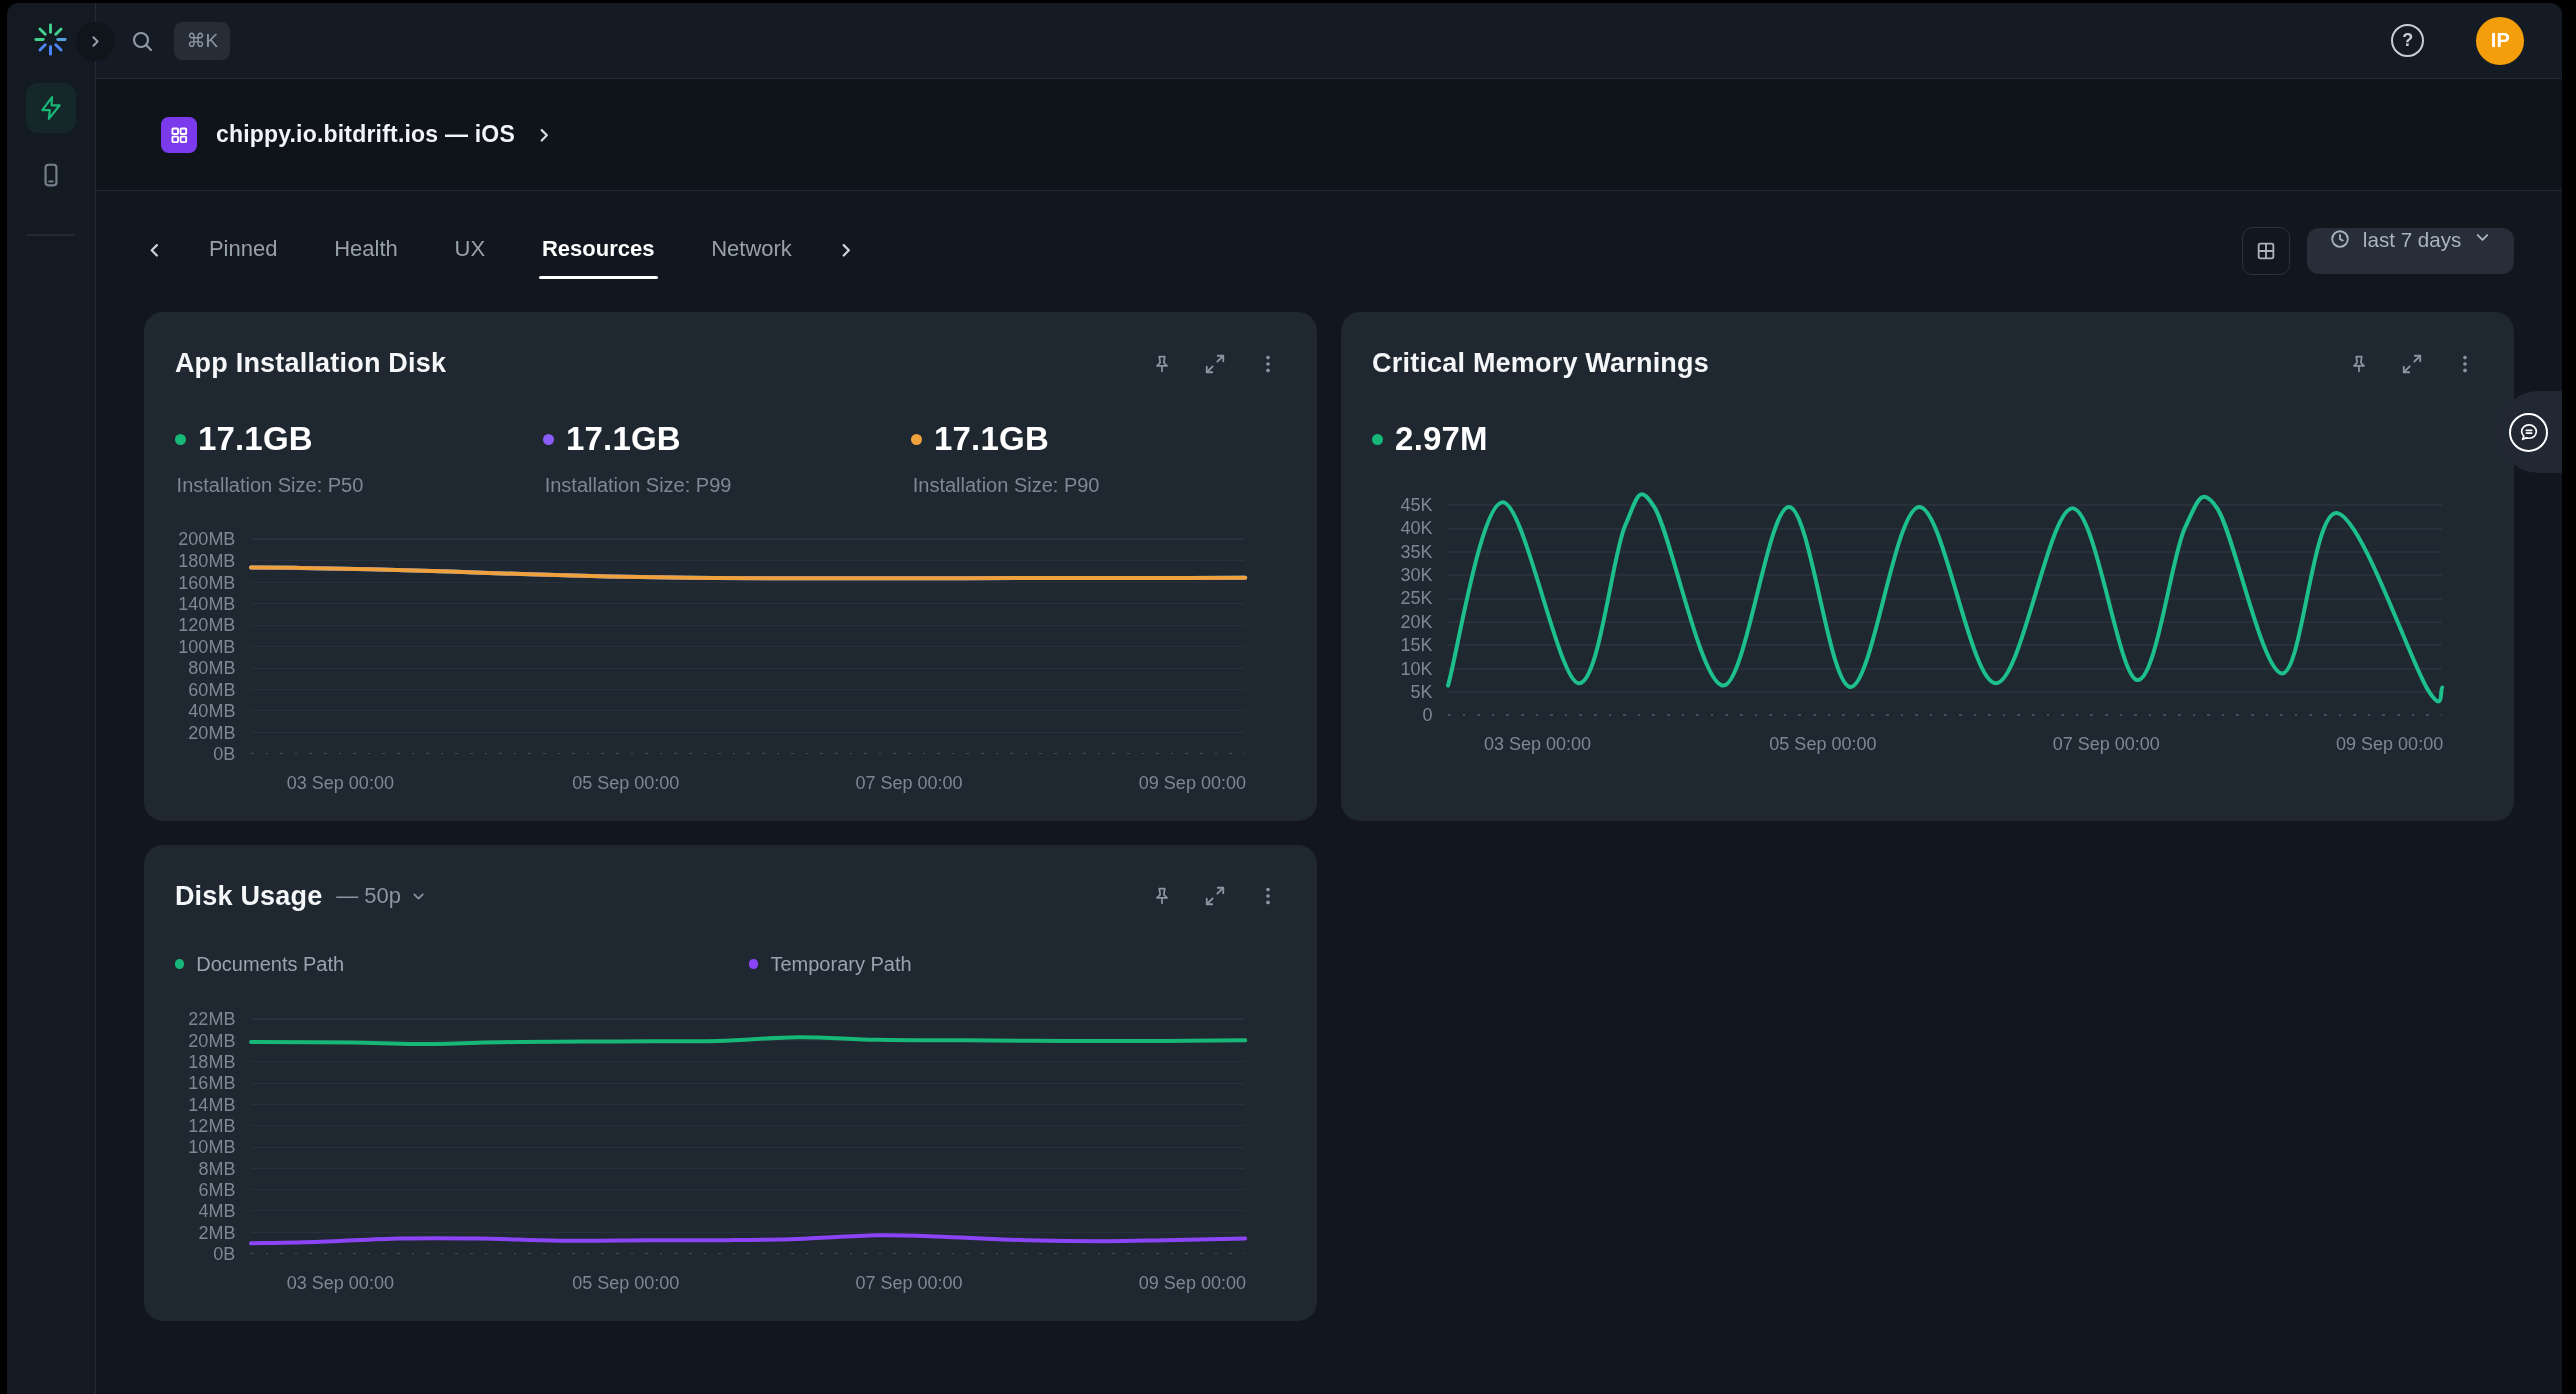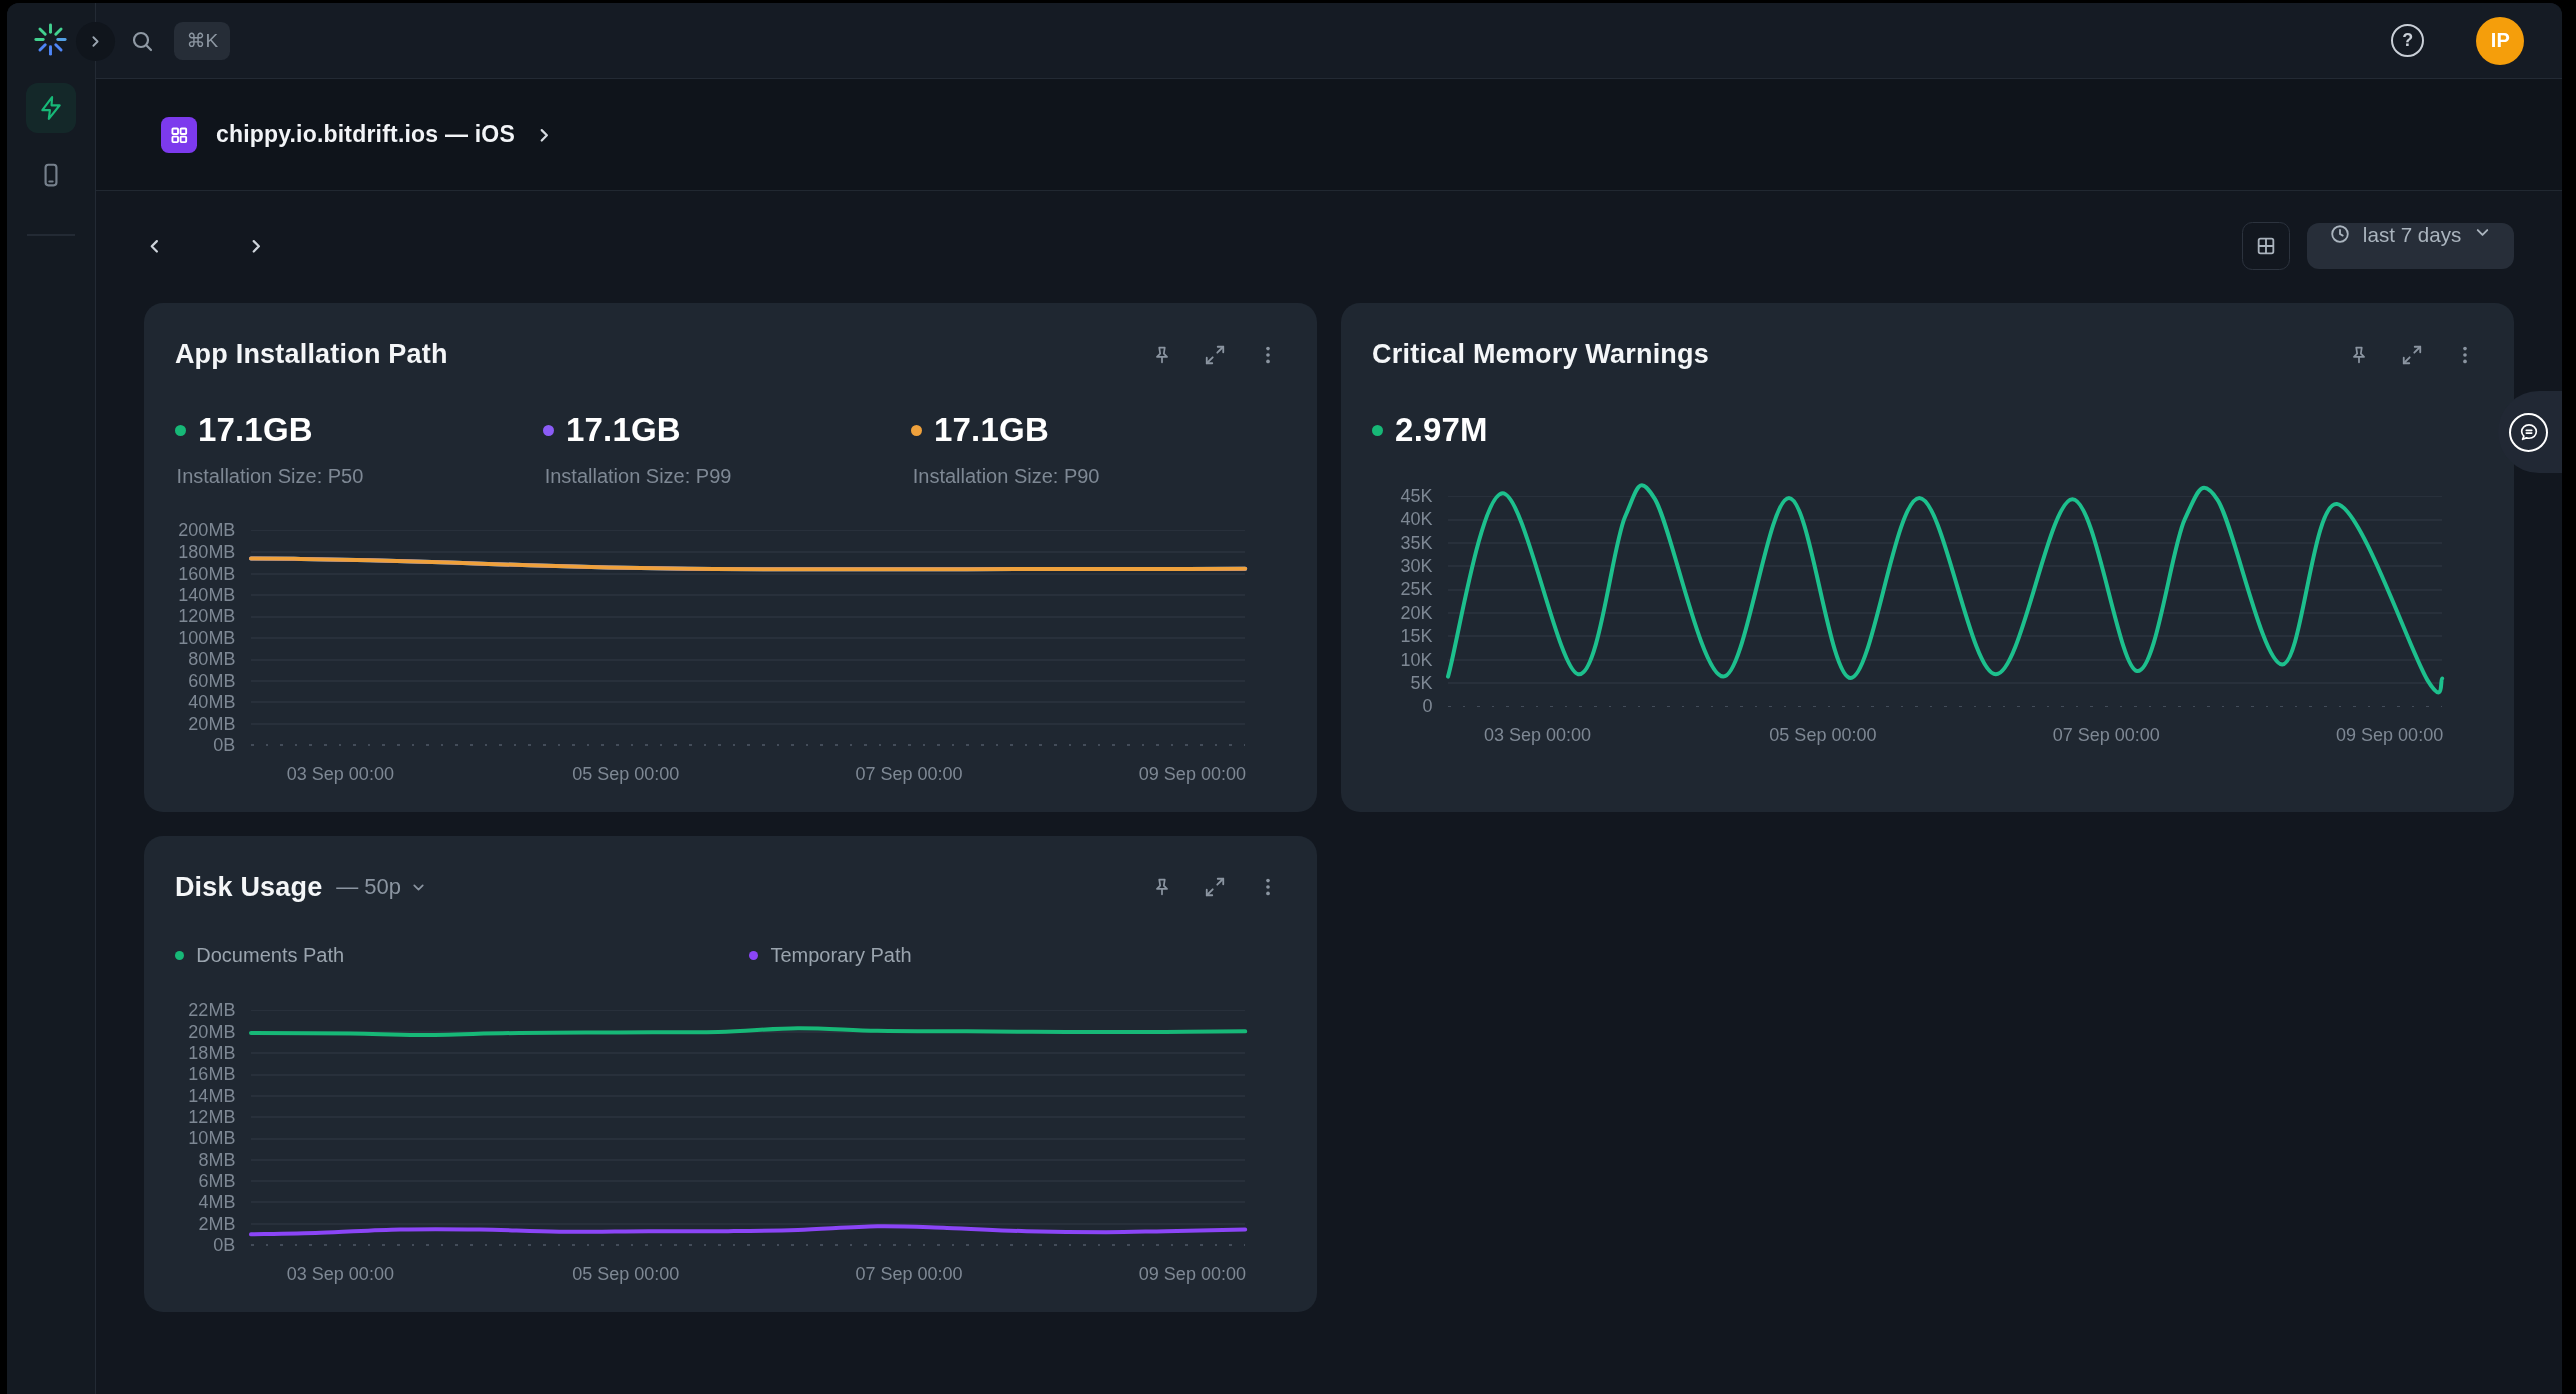--- a/index.html
+++ b/index.html
@@ -195,20 +195,27 @@
     </div>
 
     <div class="content">
 
       <div class="tabs-row">
         <button class="tab-chevron left">
           <svg width="20.6" height="20.6" viewBox="0 0 24 24" fill="none" stroke="currentColor" stroke-width="2.6" stroke-linecap="round" stroke-linejoin="round">
               <polyline points="15 6 9 12 15 18"></polyline>
             </svg>
         </button>
+        <div class="tabs">
+          <button class="tab">Pinned</button>
+          <button class="tab">Health</button>
+          <button class="tab">UX</button>
+          <button class="tab active">Resources</button>
+          <button class="tab">Network</button>
+        </div>
         <button class="tab-chevron right">
           <svg width="20.6" height="20.6" viewBox="0 0 24 24" fill="none" stroke="currentColor" stroke-width="2.6" stroke-linecap="round" stroke-linejoin="round">
               <polyline points="9 6 15 12 9 18"></polyline>
             </svg>
         </button>
 
         <div class="controls">
           <button class="icon-btn-border">
             <span style="display:flex">
               <svg width="22" height="22" viewBox="0 0 24 24" fill="none" stroke="currentColor" stroke-width="2">
@@ -231,21 +238,21 @@
                 </svg>
             </span>
           </button>
         </div>
       </div>
 
       <div class="cards">
 
         <section class="card">
           <div class="card-header">
-            <h2 class="card-title">App Installation Path</h2>
+            <h2 class="card-title">App Installation Disk</h2>
             <div class="card-actions">
               <button>
                 <svg width="22" height="22" viewBox="0 0 24 24" fill="none" stroke="currentColor" stroke-width="1.9" stroke-linejoin="round" stroke-linecap="round">
                     <path d="M9 4h6l-1 6.5L17.5 14h-11L10 10.5 9 4z"></path>
                     <path d="M12 14v6"></path>
                   </svg>
               </button>
               <button>
                 <svg width="22" height="22" viewBox="0 0 24 24" fill="none" stroke="currentColor" stroke-width="2" stroke-linecap="round" stroke-linejoin="round">
                     <polyline points="15 3 21 3 21 9"></polyline>

